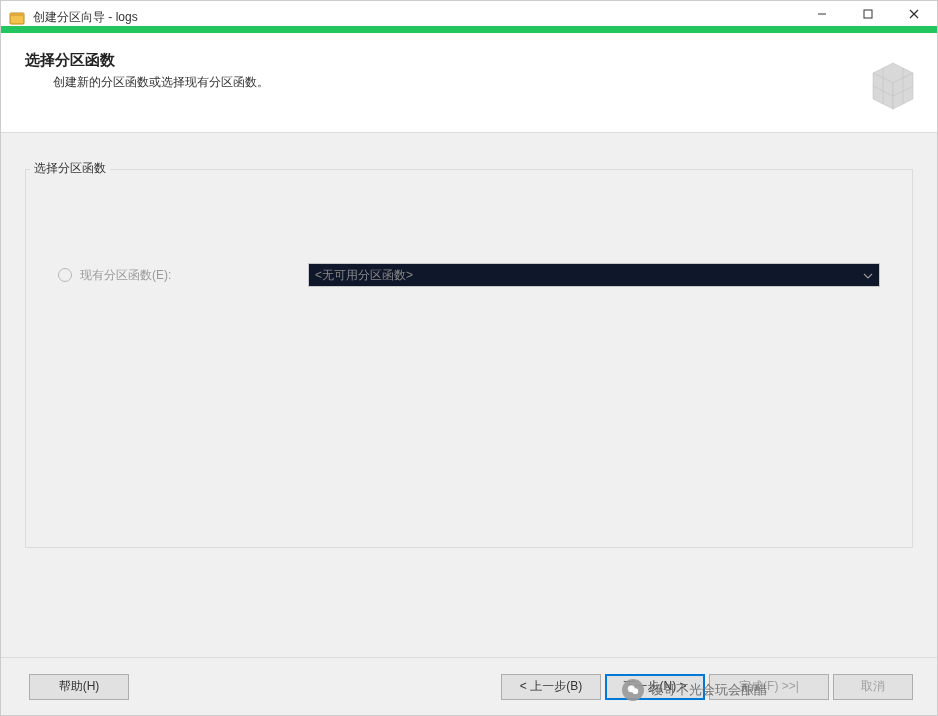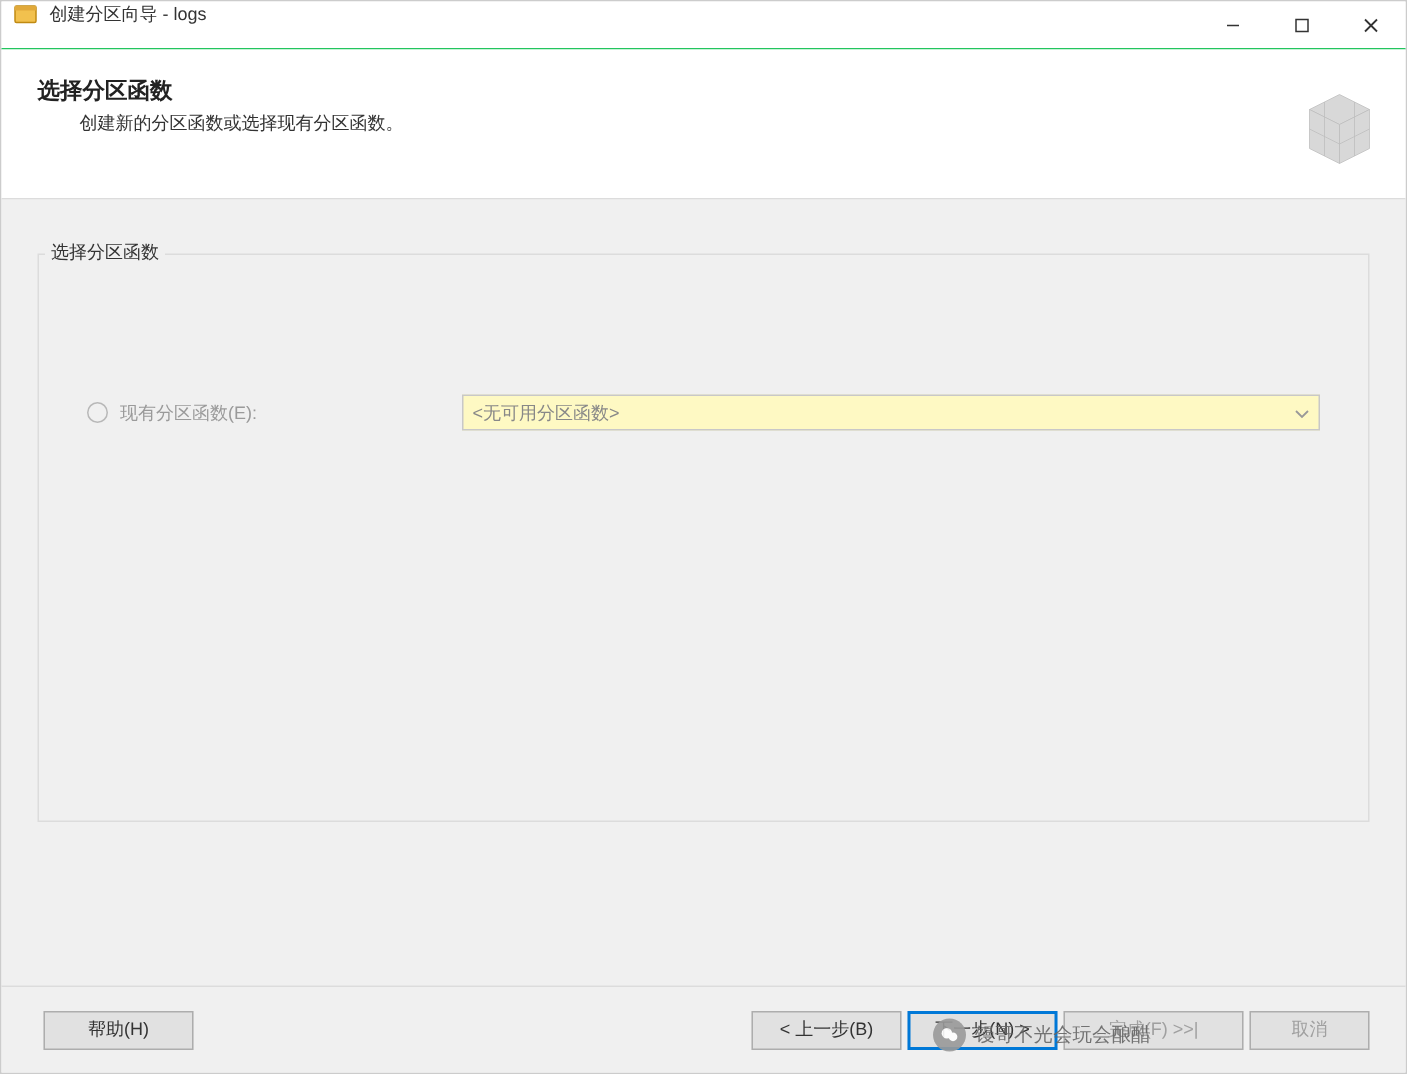--- a/index.html
+++ b/index.html
@@ -10,23 +10,23 @@
     background: #fff;
     width: 938px;
     height: 716px;
     overflow: hidden;
     position: relative;
   }
   .window { width:938px; height:716px; border:1px solid #cccccc; background:#fff; position:relative; }
   .titlebar {
     height: 32px;
     background: #fff;
-    display:flex; align-items:flex-start;
+    display:flex; align-items:flex-end;
     padding-left:8px;
-    border-bottom:1px solid #22c55e;
+    border-bottom:7px solid #22c55e;
   }
   .titlebar .app-icon {
     width:16px; height:16px; margin-right:8px;
     display:inline-block;
   }
   .titlebar .title { color:#333; font-size:12px; flex:0 0 auto;}
   .titlebar .spacer { flex:1; }
   .win-controls { display:flex; height:100%; }
   .win-btn {
     width:46px; height:100%;
@@ -96,21 +96,21 @@
     padding:0 6px;
     font-family: "Courier New", monospace;
     font-size:13px;
     color:#000;
     outline:none;
   }
   .combo {
     flex:1;
     height:24px;
     border:1px solid #c8c8c8;
-    background:#fef9c3;
+    background:#0f172a;
     color:#888;
     padding:0 6px;
     display:flex; align-items:center; justify-content:space-between;
     font-size:12px;
   }
   .combo .chev { color:#888; }
 
   .footer-area {
     height:58px;
     background:#f0f0f0;

